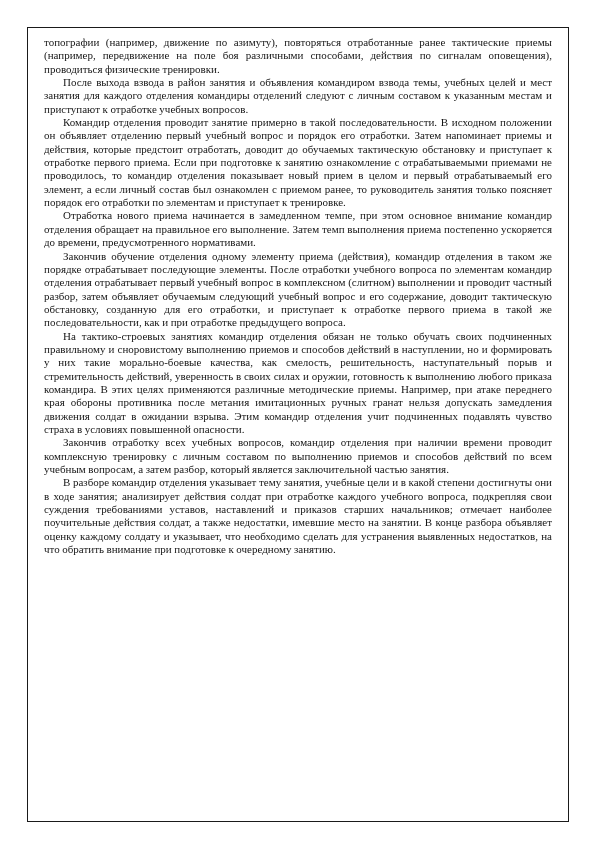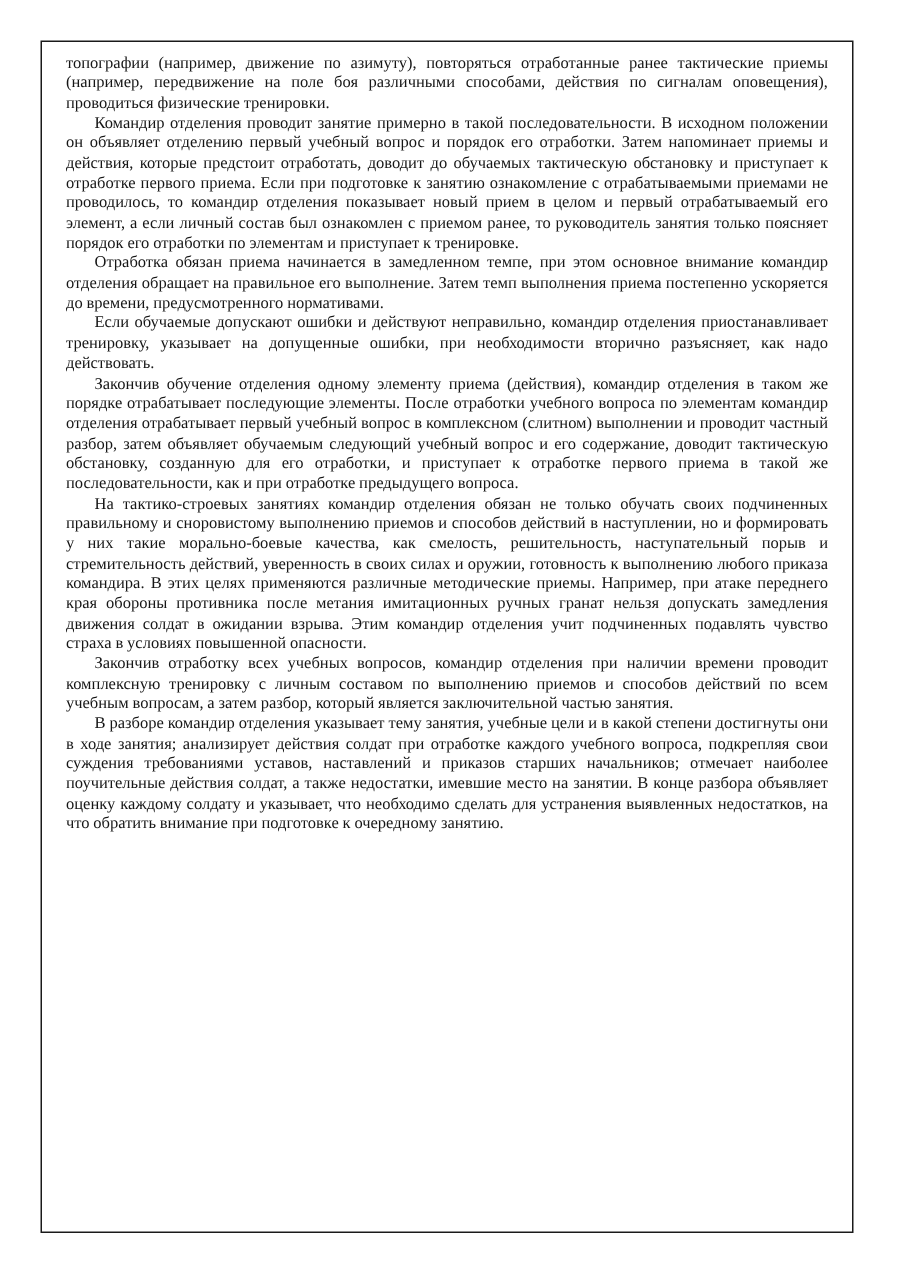--- a/index.html
+++ b/index.html
@@ -39,22 +39,22 @@
     text-indent: 0;
   }
 </style>
 </head>
 <body>
 
 <div class="page">
   <div class="frame">
     <div class="body-text">
       <p class="para no-indent">топографии (например, движение по азимуту), повторяться отработанные ранее тактические приемы (например, передвижение на поле боя различными способами, действия по сигналам оповещения), проводиться физические тренировки.</p>
+      <p class="para">После выхода взвода в район занятия и объявления командиром взвода темы, учебных целей и мест занятия для каждого отделения командиры отделений следуют с личным составом к указанным местам и приступают к отработке учебных вопросов.</p>
       <p class="para">Командир отделения проводит занятие примерно в такой последовательности. В исходном положении он объявляет отделению первый учебный вопрос и порядок его отработки. Затем напоминает приемы и действия, которые предстоит отработать, доводит до обучаемых тактическую обстановку и приступает к отработке первого приема. Если при подготовке к занятию ознакомление с отрабатываемыми приемами не проводилось, то командир отделения показывает новый прием в целом и первый отрабатываемый его элемент, а если личный состав был ознакомлен с приемом ранее, то руководитель занятия только поясняет порядок его отработки по элементам и приступает к тренировке.</p>
-      <p class="para">Отработка обязан приема начинается в замедленном темпе, при этом основное внимание командир отделения обращает на правильное его выполнение. Затем темп выполнения приема постепенно ускоряется до времени, предусмотренного нормативами.</p>
-      <p class="para">Если обучаемые допускают ошибки и действуют неправильно, командир отделения приостанавливает тренировку, указывает на допущенные ошибки, при необходимости вторично разъясняет, как надо действовать.</p>
+      <p class="para">Отработка нового приема начинается в замедленном темпе, при этом основное внимание командир отделения обращает на правильное его выполнение. Затем темп выполнения приема постепенно ускоряется до времени, предусмотренного нормативами.</p>
       <p class="para">Закончив обучение отделения одному элементу приема (действия), командир отделения в таком же порядке отрабатывает последующие элементы. После отработки учебного вопроса по элементам командир отделения отрабатывает первый учебный вопрос в комплексном (слитном) выполнении и проводит частный разбор, затем объявляет обучаемым следующий учебный вопрос и его содержание, доводит тактическую обстановку, созданную для его отработки, и приступает к отработке первого приема в такой же последовательности, как и при отработке предыдущего вопроса.</p>
       <p class="para">На тактико-строевых занятиях командир отделения обязан не только обучать своих подчиненных правильному и сноровистому выполнению приемов и способов действий в наступлении, но и формировать у них такие морально-боевые качества, как смелость, решительность, наступательный порыв и стремительность действий, уверенность в своих силах и оружии, готовность к выполнению любого приказа командира. В этих целях применяются различные методические приемы. Например, при атаке переднего края обороны противника после метания имитационных ручных гранат нельзя допускать замедления движения солдат в ожидании взрыва. Этим командир отделения учит подчиненных подавлять чувство страха в условиях повышенной опасности.</p>
       <p class="para">Закончив отработку всех учебных вопросов, командир отделения при наличии времени проводит комплексную тренировку с личным составом по выполнению приемов и способов действий по всем учебным вопросам, а затем разбор, который является заключительной частью занятия.</p>
       <p class="para">В разборе командир отделения указывает тему занятия, учебные цели и в какой степени достигнуты они в ходе занятия; анализирует действия солдат при отработке каждого учебного вопроса, подкрепляя свои суждения требованиями уставов, наставлений и приказов старших начальников; отмечает наиболее поучительные действия солдат, а также недостатки, имевшие место на занятии. В конце разбора объявляет оценку каждому солдату и указывает, что необходимо сделать для устранения выявленных недостатков, на что обратить внимание при подготовке к очередному занятию.</p>
     </div>
   </div>
 </div>
 
 </body></html>

